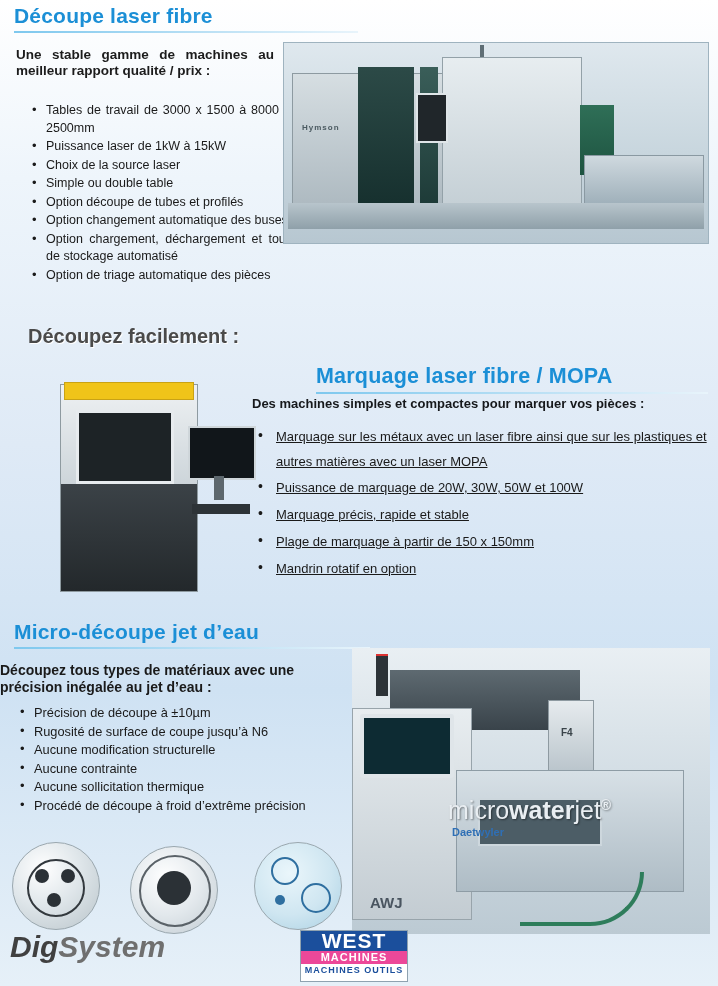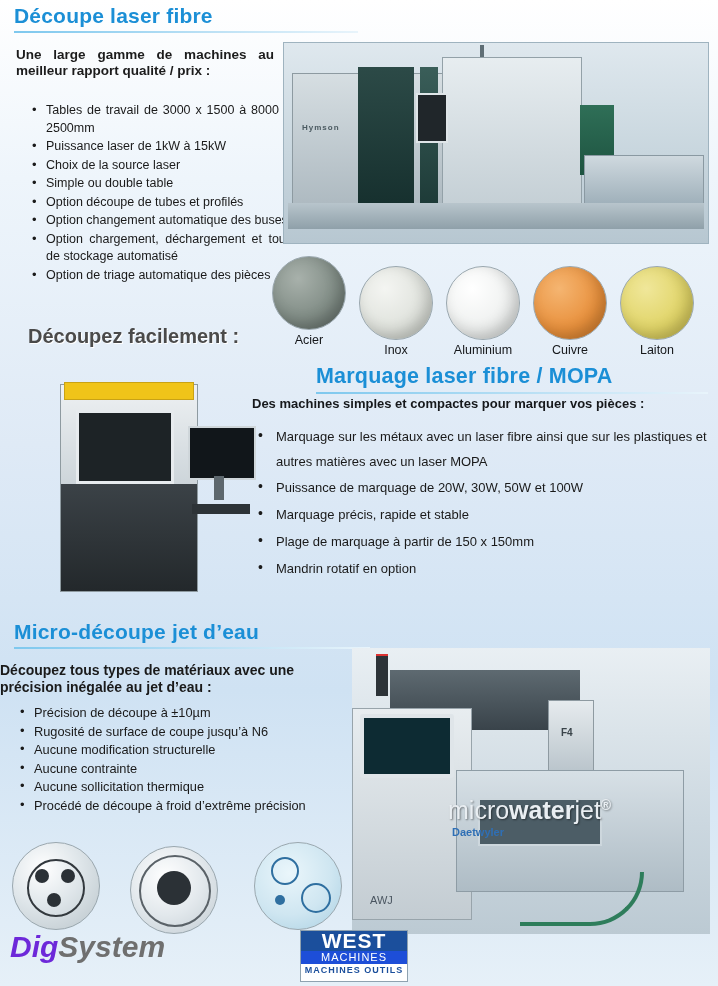--- a/index.html
+++ b/index.html
@@ -295,20 +295,21 @@
     width: 460px;
     margin: 0;
     padding: 0;
     list-style: none;
     font-size: 13px;
     line-height: 27px;
   }
   #marquage-list li {
     position: relative;
     padding-left: 24px;
+    text-decoration: underline;
   }
   #marquage-list li:before {
     content: "•";
     position: absolute;
     left: 6px;
     top: -1px;
     font-size: 14px;
   }
 
   
@@ -480,21 +481,21 @@
   
   #footer-system {
     position: absolute;
     left: 10px;
     top: 930px;
     font-size: 30px;
     font-weight: bold;
     color: #6f6f6f;
     font-style: italic;
   }
-  #footer-system .blue { color: #6d28d9; }
+  #footer-system .blue { color: #404040; }
   #footer-logo {
     position: absolute;
     left: 300px;
     top: 930px;
     width: 106px;
     height: 50px;
     background: #ffffff;
     border: 1px solid #8fa2b0;
     text-align: center;
   }
@@ -502,24 +503,24 @@
     display: block;
     background: #1b4f9c;
     color: #ffffff;
     font-size: 21px;
     font-weight: bold;
     letter-spacing: 1px;
     line-height: 20px;
   }
   #footer-logo .l2 {
     display: block;
-    background: #1d4ed8;
+    background: #ec4899;
     color: #ffffff;
     font-size: 11px;
-    font-weight: normal;
+    font-weight: bold;
     letter-spacing: 1px;
     line-height: 13px;
     text-align: center;
   }
   #footer-logo .l3 {
     display: block;
     color: #1b4f9c;
     font-size: 9px;
     font-weight: bold;
     letter-spacing: 1px;
@@ -529,21 +530,21 @@
 </head>
 <body>
 
 <div class="page">
 
   <div id="sec-laser-title">
     <div class="sec-title">Découpe laser fibre</div>
     <div class="rule"></div>
   </div>
 
-  <div id="laser-intro">Une large gamme de machines au meilleur rapport qualité / prix :</div>
+  <div id="laser-intro">Une stable gamme de machines au meilleur rapport qualité / prix :</div>
 
   <ul id="laser-list">
     <li>Tables de travail de 3000 x 1500 à 8000 x 2500mm</li>
     <li>Puissance laser de 1kW à 15kW</li>
     <li>Choix de la source laser</li>
     <li>Simple ou double table</li>
     <li>Option découpe de tubes et profilés</li>
     <li>Option changement automatique des buses</li>
     <li>Option chargement, déchargement et tour de stockage automatisé</li>
     <li>Option de triage automatique des pièces</li>
@@ -555,42 +556,20 @@
     <div class="dark-col"></div>
     <div class="dark-col2"></div>
     <div class="cabin"></div>
     <div class="green-panel"></div>
     <div class="screen"></div>
     <div class="bed"></div>
     <div class="base"></div>
     <div class="brand">Hymson</div>
   </div>
 
-  <div class="swatches">
-    <div class="swatch" style="left:0px;   top:6px;">
-      <div class="disc" style="background:radial-gradient(circle at 35% 30%, #a8b1ab 0%, #7f8b84 60%, #5e6965 100%);"></div>
-      <div class="lbl">Acier</div>
-    </div>
-    <div class="swatch" style="left:87px;  top:16px;">
-      <div class="disc" style="background:radial-gradient(circle at 35% 30%, #f4f5f2 0%, #dfe2dc 60%, #c2c7bf 100%);"></div>
-      <div class="lbl">Inox</div>
-    </div>
-    <div class="swatch" style="left:174px; top:16px;">
-      <div class="disc" style="background:radial-gradient(circle at 35% 30%, #ffffff 0%, #eef0ef 60%, #d3d7d5 100%);"></div>
-      <div class="lbl">Aluminium</div>
-    </div>
-    <div class="swatch" style="left:261px; top:16px;">
-      <div class="disc" style="background:radial-gradient(circle at 35% 30%, #f5b571 0%, #e8903c 60%, #cf7a28 100%);"></div>
-      <div class="lbl">Cuivre</div>
-    </div>
-    <div class="swatch" style="left:348px; top:16px;">
-      <div class="disc" style="background:radial-gradient(circle at 35% 30%, #f0e79a 0%, #e0d467 60%, #c8ba4c 100%);"></div>
-      <div class="lbl">Laiton</div>
-    </div>
-  </div>
 
   <div id="decoupez-facilement">Découpez facilement :</div>
 
   <div id="marquage-photo">
     <div class="frame"></div>
     <div class="yellow"></div>
     <div class="window"></div>
     <div class="monitor"></div>
     <div class="mon-stand"></div>
     <div class="kb"></div>
@@ -638,21 +617,21 @@
     <div class="head">
       <span style="position:absolute;left:12px;top:26px;font-size:10px;font-weight:bold;color:#3a444a;">F4</span>
     </div>
     <div class="tank"></div>
     <div class="water"></div>
     <div class="hose"></div>
     <div class="logo">
       <span class="light">micro</span><b>water</b><span class="light">jet</span><span class="reg">®</span>
     </div>
     <div class="sub">Daetwyler</div>
-    <div style="position:absolute;left:18px;top:246px;font-size:11px;font-weight:normal;color:#4a5560;">AWJ</div>
+    <div style="position:absolute;left:18px;top:246px;font-size:15px;font-weight:bold;color:#4a5560;">AWJ</div>
   </div>
 
   <div class="samples">
     <div class="sample" id="sample-1">
       <div class="ring" style="left:14px;top:16px;width:54px;height:54px;"></div>
       <div class="dot" style="left:22px;top:26px;width:14px;height:14px;"></div>
       <div class="dot" style="left:48px;top:26px;width:14px;height:14px;"></div>
       <div class="dot" style="left:34px;top:50px;width:14px;height:14px;"></div>
     </div>
     <div class="sample" id="sample-2">

